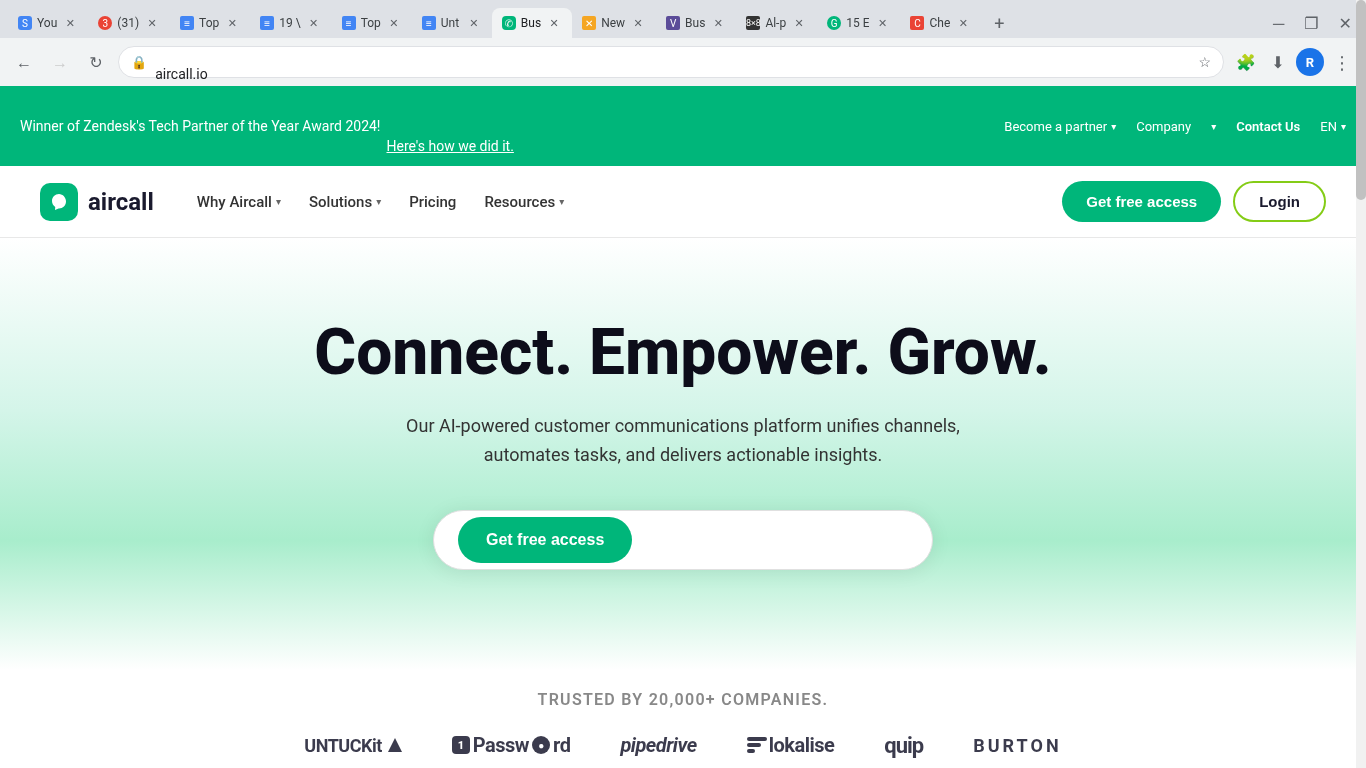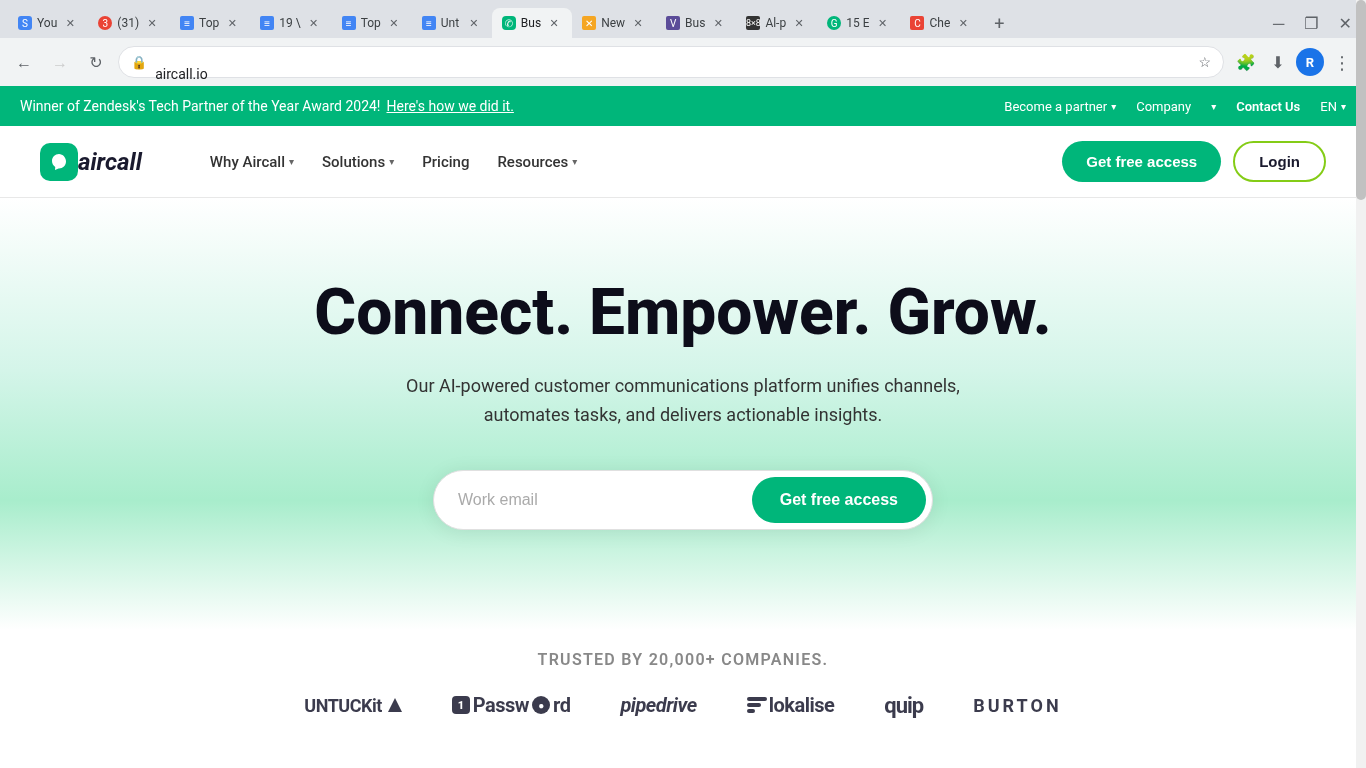--- a/index.html
+++ b/index.html
@@ -21,25 +21,25 @@
     .nav-btn { width: 28px; height: 28px; border-radius: 50%; display: flex; align-items: center; justify-content: center; color: #5f6368; font-size: 16px; cursor: pointer; }
     .address-box { flex: 1; height: 32px; background: #fff; border-radius: 16px; display: flex; align-items: center; padding: 0 12px; gap: 8px; border: 1px solid #dfe1e5; }
     .address-text { font-size: 14px; color: #202124; flex: 1; margin-top: 24px; }
     .address-icons { display: flex; gap: 6px; align-items: center; }
     .addr-icon { color: #5f6368; font-size: 14px; cursor: pointer; }
     .browser-action-btns { display: flex; gap: 4px; align-items: center; }
     .browser-btn { width: 28px; height: 28px; border-radius: 50%; display: flex; align-items: center; justify-content: center; color: #5f6368; font-size: 16px; cursor: pointer; }
 
     
     .top-banner { background: #00b67a; color: #fff; text-align: center; padding: 12px 20px; font-size: 14px; display: flex; align-items: center; justify-content: center; gap: 6px; }
-    .banner-link { color: #fff; text-decoration: underline; cursor: pointer; }
+    .banner-link { color: #fff; text-decoration: underline; cursor: pointer; margin-top: 40px; }
 
     
     .main-nav { display: flex; align-items: center; padding: 0 40px; height: 72px; border-bottom: 1px solid #e8e8e8; position: relative; background: #fff; }
-    .logo { display: flex; align-items: center; text-decoration: none; margin-right: 56px; font-style: italic; }
+    .logo { display: flex; align-items: center; gap: 10px; text-decoration: none; margin-right: 31px; }
     .logo-icon { width: 38px; height: 38px; background: #00b67a; border-radius: 10px; display: flex; align-items: center; justify-content: center; }
     .logo-text { font-size: 24px; font-weight: 700; color: #1a1a2e; }
     .nav-links { display: flex; align-items: center; gap: 4px; flex: 1; }
     .nav-item { display: flex; align-items: center; gap: 4px; padding: 8px 12px; font-size: 15px; color: #333; cursor: pointer; border-radius: 6px; font-weight: 500; }
     .nav-chevron { font-size: 10px; color: #666; }
     .nav-cta { display: flex; align-items: center; gap: 12px; }
     .btn-primary { background: #00b67a; color: #fff; border: none; border-radius: 50px; padding: 12px 24px; font-size: 15px; font-weight: 600; cursor: pointer; white-space: nowrap; }
     .btn-outline { background: transparent; color: #1a1a2e; border: 2px solid #84cc16; border-radius: 50px; padding: 10px 24px; font-size: 15px; font-weight: 600; cursor: pointer; }
 
     
@@ -216,21 +216,20 @@
     <div class="nav-cta">
       <button class="btn-primary">Get free access</button>
       <button class="btn-outline">Login</button>
     </div>
   </div>
 
   <div class="hero">
     <h1 class="hero-title">Connect. Empower. Grow.</h1>
     <p class="hero-subtitle">Our AI-powered customer communications platform unifies channels, automates tasks, and delivers actionable insights.</p>
     <div class="hero-form">
-      <input class="hero-input" type="email" placeholder="Work email" style="">
       <button class="btn-hero">Get free access</button>
     </div>
   </div>
 
   <div class="trusted-section">
     <p class="trusted-label">TRUSTED BY 20,000+ COMPANIES.</p>
     <div class="logo-strip">
 
       <div class="company-logo untuckit">
         <span>UNTUCKit</span>

